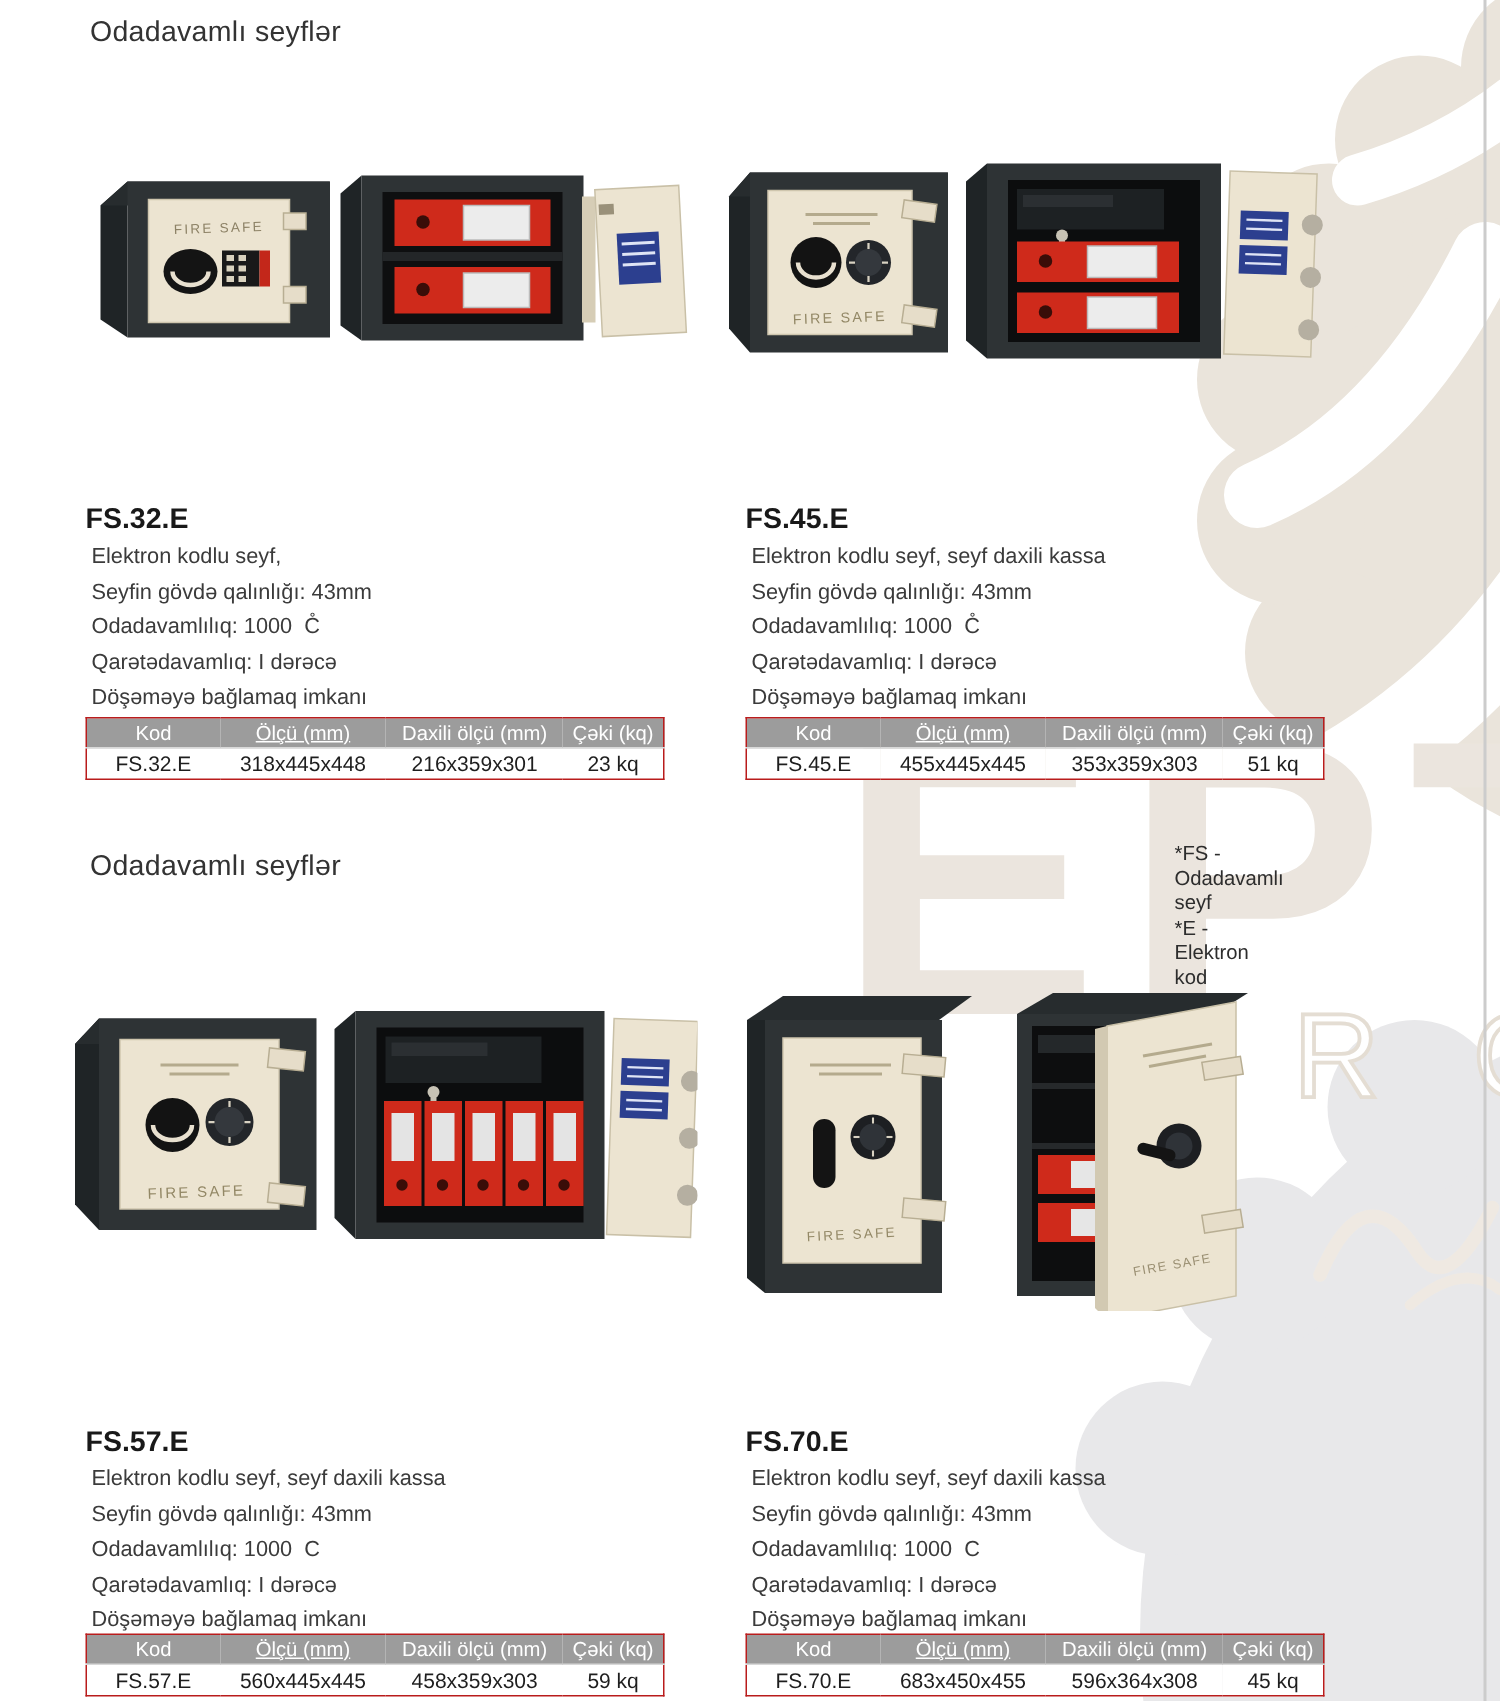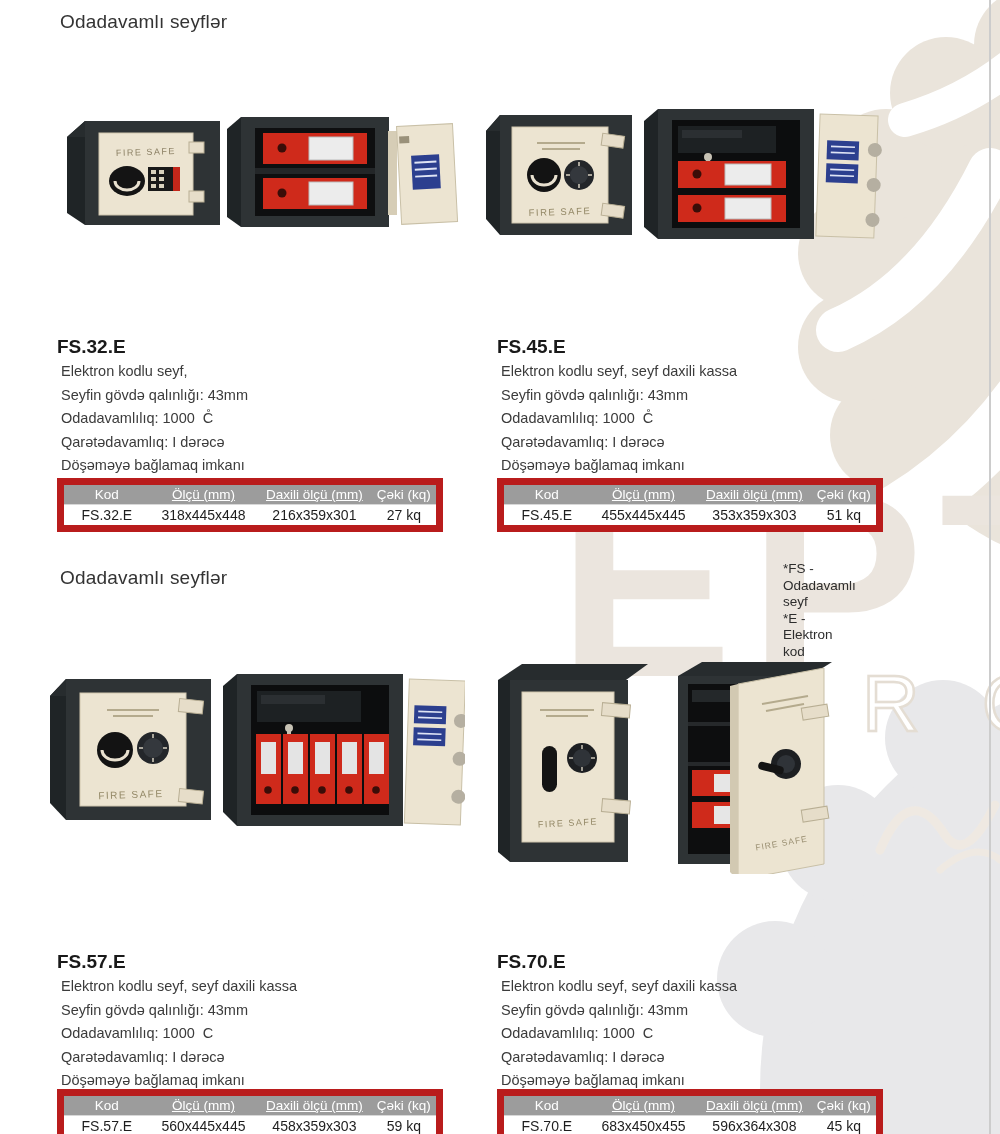--- a/index.html
+++ b/index.html
@@ -34,31 +34,31 @@
     font-size:13.5px;color:#2d2d2d;line-height:16.5px;
   }
   .photo{position:absolute;}
   .product-info{position:absolute;width:400px;}
   .product-code{font-size:19px;font-weight:bold;color:#191919;margin:0 0 4px 0;}
   .product-info p{
     margin:4px;font-size:14.5px;color:#3b3b3b;line-height:19.6px;white-space:pre-wrap;
   }
   .spec-table{
     position:absolute;width:386px;border-collapse:collapse;
-    border:7px solid #b91c1c;table-layout:fixed;
+    border:1px solid #b91c1c;table-layout:fixed;
   }
   .spec-table th{
     background:#9c9c9c;color:#ffffff;font-weight:normal;
     font-size:13.5px;padding:2px 2px;text-align:center;
   }
   .spec-table td{
     background:#ffffff;color:#1e1e1e;font-size:14px;
     padding:2px 2px;text-align:center;border-top:1px solid #d8d8d8;
   }
-  .col-kod{width:23%;} .col-olcu{width:29%;text-decoration:underline;} .col-daxili{width:31%;text-decoration:underline;} .col-ceki{width:17%;}
+  .col-kod{width:23%;} .col-olcu{width:29%;text-decoration:underline;} .col-daxili{width:31%;} .col-ceki{width:17%;}
   #table-fs32{left:57px;top:478px;}
   #table-fs45{left:497px;top:478px;}
   #table-fs57{left:57px;top:1089px;}
   #table-fs70{left:497px;top:1089px;}
   #info-fs32{left:57px;top:336px;}
   #info-fs45{left:497px;top:336px;}
   #info-fs57{left:57px;top:951px;}
   #info-fs70{left:497px;top:951px;}
   #photo-fs32{left:55px;top:95px;}
   #photo-fs45{left:482px;top:85px;}
@@ -250,21 +250,21 @@
       <th class="col-olcu">Ölçü (mm)</th>
       <th class="col-daxili">Daxili ölçü (mm)</th>
       <th class="col-ceki">Çəki (kq)</th>
     </tr>
       </thead>
     <tbody>
         <tr>
       <td>FS.32.E</td>
       <td>318x445x448</td>
       <td>216x359x301</td>
-      <td>27 kq</td>
+      <td>23 kq</td>
     </tr>
       </tbody>
   </table>
 
   <table id="table-fs45" class="spec-table">
     <thead>
         <tr>
       <th class="col-kod">Kod</th>
       <th class="col-olcu">Ölçü (mm)</th>
       <th class="col-daxili">Daxili ölçü (mm)</th>

